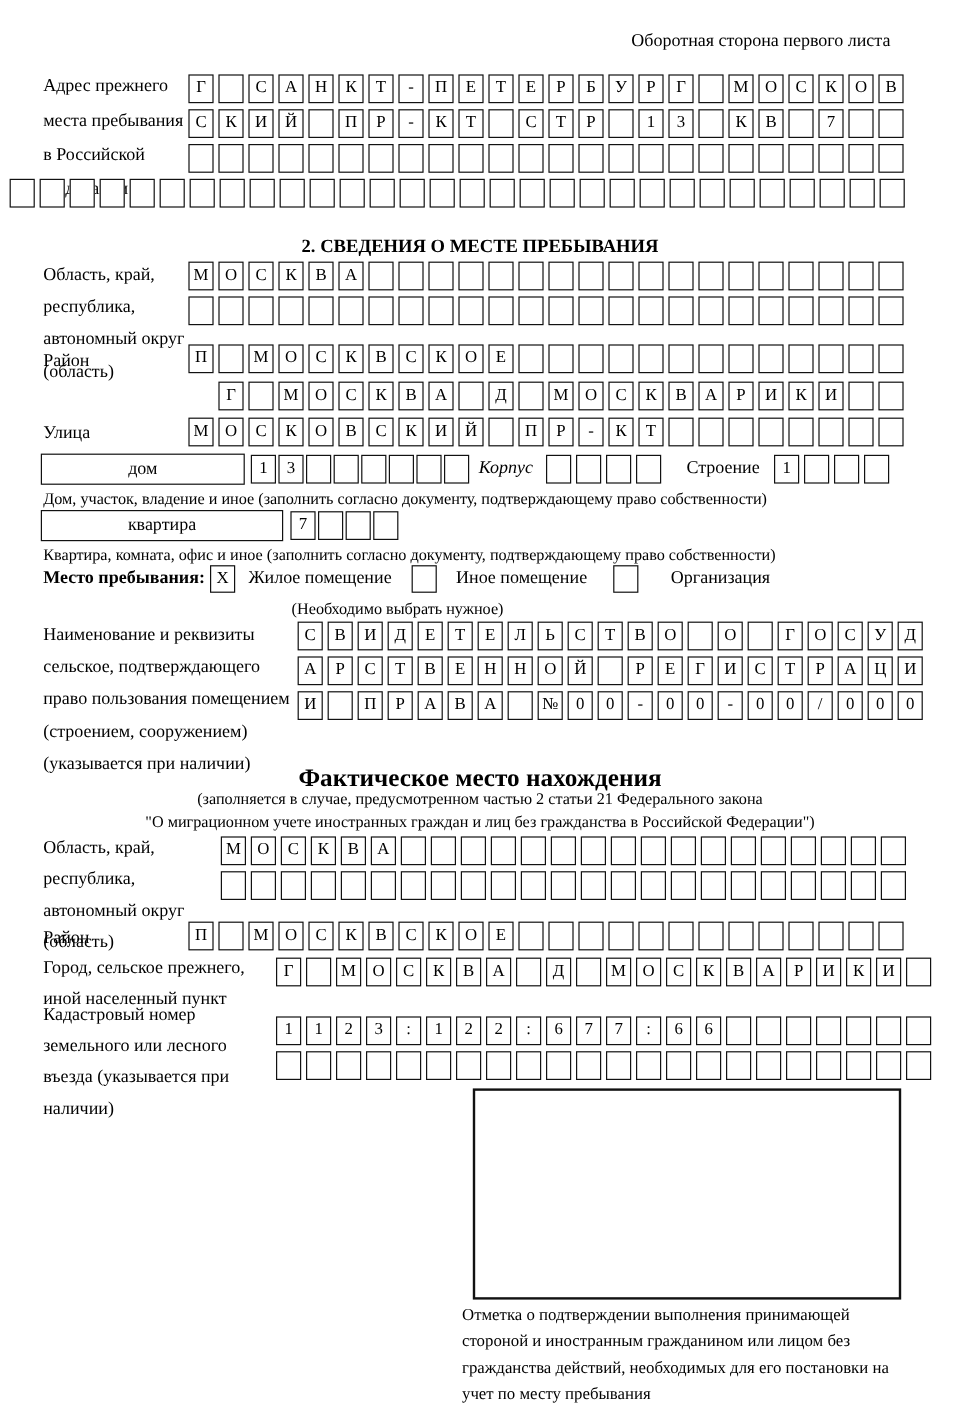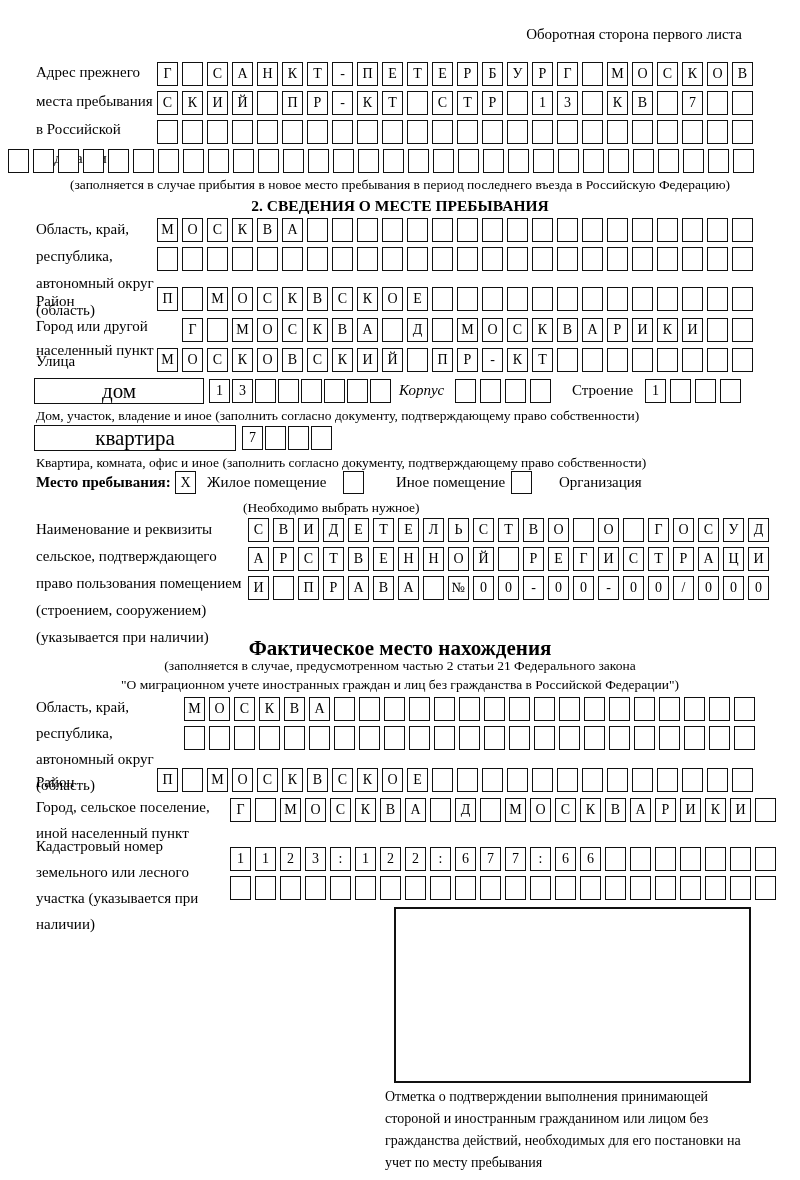--- a/index.html
+++ b/index.html
@@ -14,21 +14,21 @@
   .lbl.tallgap{line-height:28.5px;}
   .cells{position:absolute;display:flex;gap:4px;}
   .cells.tight{gap:2px;}
   .cell{
     flex:0 0 21px;width:21px;height:24px;box-sizing:border-box;
     border:1.6px solid #111;display:flex;align-items:center;justify-content:center;
     font-size:14px;line-height:1;background:#fff;
   }
   .wbox{
     position:absolute;height:26px;box-sizing:border-box;border:1.6px solid #111;
-    display:flex;align-items:center;justify-content:center;font-size:21px;background:#fff;
+    display:flex;align-items:center;justify-content:center;font-size:15px;background:#fff;
   }
   .cbox{
     position:absolute;width:21px;height:23px;box-sizing:border-box;border:1.6px solid #111;
     display:flex;align-items:center;justify-content:center;font-size:14px;background:#fff;
   }
   .note{font-size:13.5px;color:#000;}
   .center{left:0;width:100%;text-align:center;}
   .title{font-weight:bold;font-size:15.5px;}
   .inline-lbl{font-size:15px;white-space:nowrap;}
   .stamp-box{
@@ -147,21 +147,20 @@
       <span class="cell"></span>
       <span class="cell"></span>
       <span class="cell"></span>
       <span class="cell"></span>
       <span class="cell"></span>
       <span class="cell"></span>
       <span class="cell"></span>
       <span class="cell"></span>
       <span class="cell"></span>
     </div>
-  <div class="abs note center" style="top:177px;">(заполняется в случае прибытия в новое место пребывания в период последнего въезда в Российскую Федерацию)</div>
 
   <div class="abs title center" style="top:197px;">2. СВЕДЕНИЯ О МЕСТЕ ПРЕБЫВАНИЯ</div>
 
   <div class="abs lbl" style="left:36px;top:216px;width:118px;">Область, край, республика, автономный округ (область)</div>
   <div class="cells" style="left:157px;top:218px;">
       <span class="cell">М</span>
       <span class="cell">О</span>
       <span class="cell">С</span>
       <span class="cell">К</span>
       <span class="cell">В</span>
@@ -233,21 +232,20 @@
       <span class="cell"></span>
       <span class="cell"></span>
       <span class="cell"></span>
       <span class="cell"></span>
       <span class="cell"></span>
       <span class="cell"></span>
       <span class="cell"></span>
       <span class="cell"></span>
     </div>
 
-  <div class="abs lbl" style="left:36px;top:314px;width:140px;line-height:24px;">Город или другой населенный пункт</div>
   <div class="cells" style="left:182px;top:318px;">
       <span class="cell">Г</span>
       <span class="cell"></span>
       <span class="cell">М</span>
       <span class="cell">О</span>
       <span class="cell">С</span>
       <span class="cell">К</span>
       <span class="cell">В</span>
       <span class="cell">А</span>
       <span class="cell"></span>
@@ -328,21 +326,21 @@
       <span class="cell"></span>
       <span class="cell"></span>
       <span class="cell"></span>
     </div>
   <div class="abs note" style="left:36px;top:455px;text-align:right;">Квартира, комната, офис и иное (заполнить согласно документу, подтверждающему право собственности)</div>
 
   <div class="abs inline-lbl" style="left:36px;top:474px;font-weight:bold;">Место пребывания:</div>
   <div class="cbox" style="left:175px;top:471px;">X</div>
   <div class="abs inline-lbl" style="left:207px;top:474px;">Жилое помещение</div>
   <div class="cbox" style="left:343px;top:471px;"></div>
-  <div class="abs inline-lbl" style="left:396px;top:474px;">Иное помещение</div>
+  <div class="abs inline-lbl" style="left:380px;top:474px;">Иное помещение</div>
   <div class="cbox" style="left:511px;top:471px;"></div>
   <div class="abs inline-lbl" style="left:559px;top:474px;">Организация</div>
   <div class="abs note" style="left:243px;top:500px;">(Необходимо выбрать нужное)</div>
 
   <div class="abs lbl" style="left:36px;top:516px;width:212px;">Наименование и реквизиты сельское, подтверждающего право пользования помещением (строением, сооружением) (указывается при наличии)</div>
   <div class="cells" style="left:248px;top:518px;">
       <span class="cell">С</span>
       <span class="cell">В</span>
       <span class="cell">И</span>
       <span class="cell">Д</span>
@@ -488,21 +486,21 @@
       <span class="cell"></span>
       <span class="cell"></span>
       <span class="cell"></span>
       <span class="cell"></span>
       <span class="cell"></span>
       <span class="cell"></span>
       <span class="cell"></span>
       <span class="cell"></span>
     </div>
 
-  <div class="abs lbl" style="left:36px;top:794px;width:195px;line-height:26px;">Город, сельское поселение, иной населенный пункт</div>
+  <div class="abs lbl" style="left:36px;top:794px;width:195px;line-height:26px;">Город, сельское прежнего, иной населенный пункт</div>
   <div class="cells" style="left:230px;top:798px;">
       <span class="cell">Г</span>
       <span class="cell"></span>
       <span class="cell">М</span>
       <span class="cell">О</span>
       <span class="cell">С</span>
       <span class="cell">К</span>
       <span class="cell">В</span>
       <span class="cell">А</span>
       <span class="cell"></span>
@@ -514,21 +512,21 @@
       <span class="cell">К</span>
       <span class="cell">В</span>
       <span class="cell">А</span>
       <span class="cell">Р</span>
       <span class="cell">И</span>
       <span class="cell">К</span>
       <span class="cell">И</span>
       <span class="cell"></span>
     </div>
 
-  <div class="abs lbl" style="left:36px;top:833px;width:175px;line-height:26px;">Кадастровый номер земельного или лесного участка (указывается при наличии)</div>
+  <div class="abs lbl" style="left:36px;top:833px;width:175px;line-height:26px;">Кадастровый номер земельного или лесного въезда (указывается при наличии)</div>
   <div class="cells" style="left:230px;top:847px;">
       <span class="cell">1</span>
       <span class="cell">1</span>
       <span class="cell">2</span>
       <span class="cell">3</span>
       <span class="cell">:</span>
       <span class="cell">1</span>
       <span class="cell">2</span>
       <span class="cell">2</span>
       <span class="cell">:</span>

